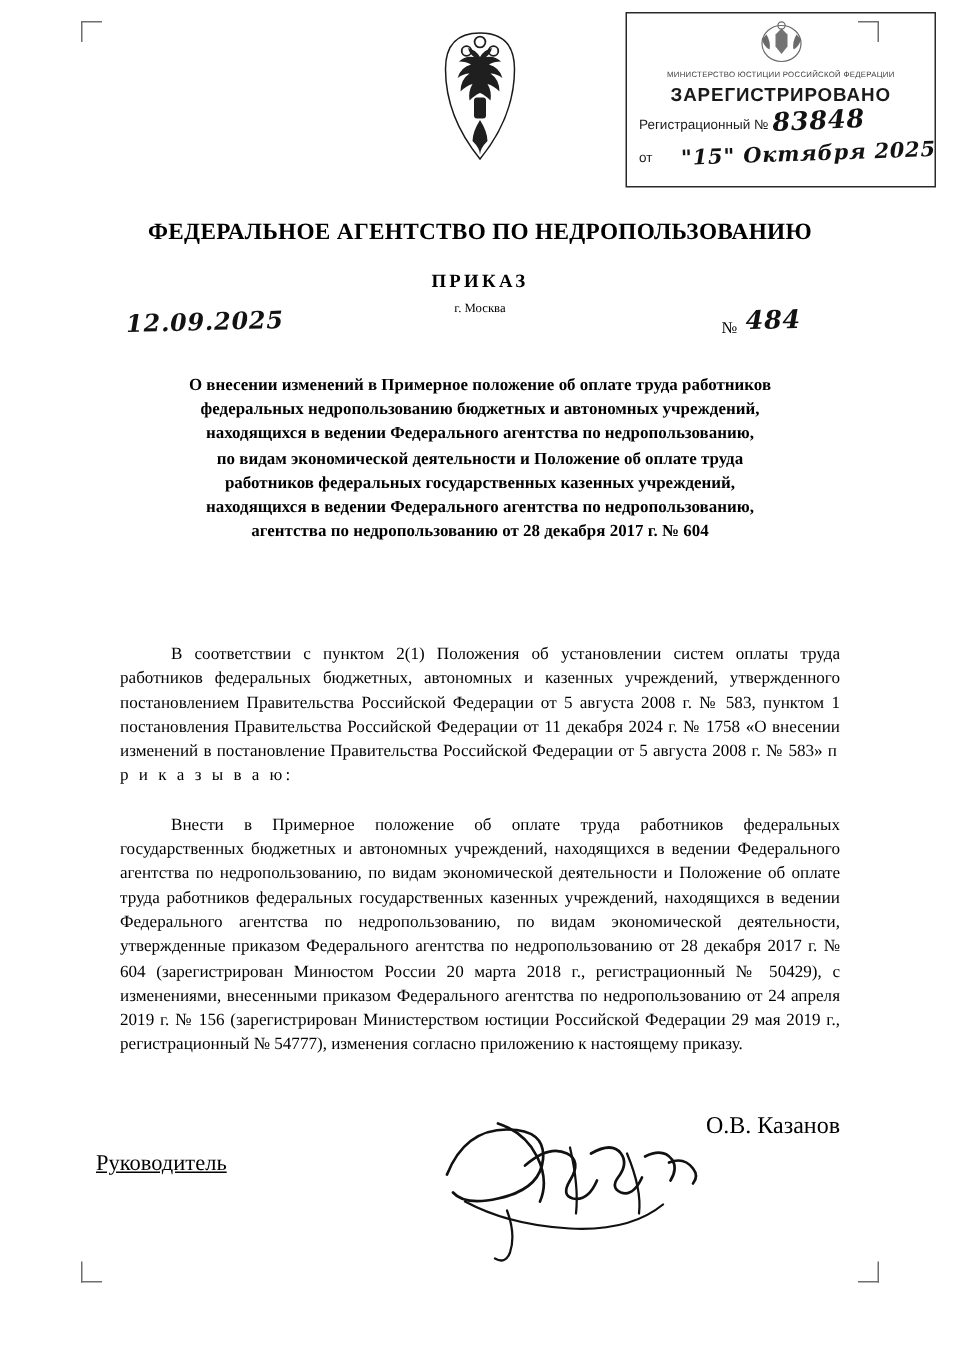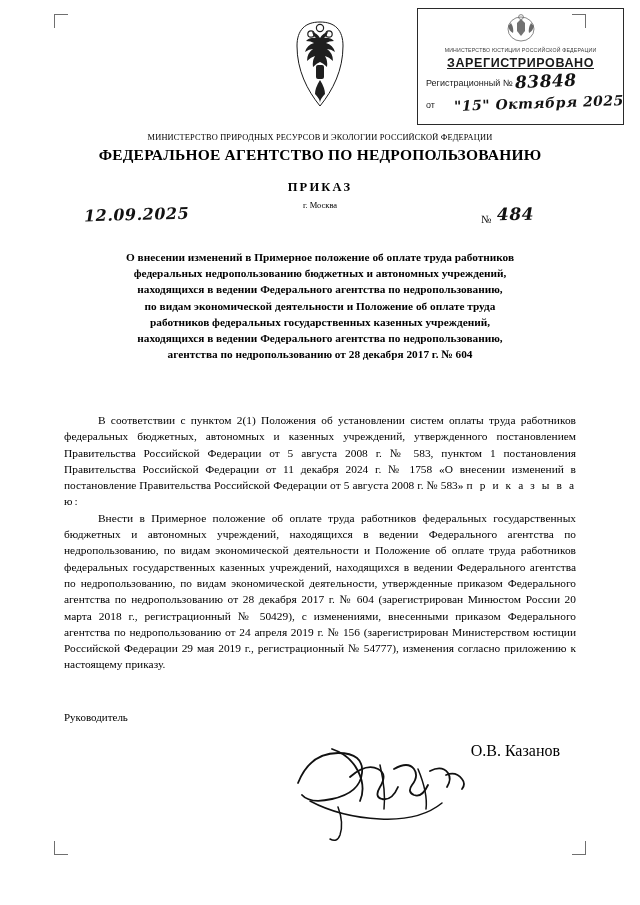--- a/index.html
+++ b/index.html
@@ -72,21 +72,20 @@
   .stamp .reg-title {
     position: absolute;
     top: 47px;
     left: 0;
     width: 100%;
     text-align: center;
     font-family: "Liberation Sans", sans-serif;
     font-weight: bold;
     font-size: 12.5px;
     letter-spacing: 0.6px;
-    text-decoration: underline;
   }
   .stamp .reg-num-label {
     position: absolute;
     top: 69px;
     left: 8px;
     font-family: "Liberation Sans", sans-serif;
     font-size: 9px;
   }
   .stamp .reg-date-label {
     position: absolute;
@@ -209,34 +208,35 @@
   .body-text {
     position: absolute;
     top: 412px;
     left: 64px;
     width: 512px;
     font-size: 11.4px;
     line-height: 16.3px;
     text-align: justify;
   }
   .body-text p {
-    margin: 0;
+    margin: 16px;
     text-indent: 34px;
   }
   .spaced {
     letter-spacing: 2px;
     font-weight: normal;
   }
 
   
   .sig-role {
     position: absolute;
     left: 64px;
-    top: 711px;
-    font-size: 11px;
+    top: 768px;
+    font-size: 15px;
+    text-decoration: underline;
   }
   .sig-name {
     position: absolute;
     right: 80px;
     top: 742px;
     font-size: 16px;
   }
   .signature-svg {
     position: absolute;
     left: 280px;
@@ -283,21 +283,20 @@
       <path d="M31 20 q-3 -5 -8 -6 q1 4 4 6 q-6 -1 -10 3 q5 0 8 2 q-7 2 -9 9 q4 -3 8 -3 q-6 4 -6 12 q4 -4 8 -5 q-3 5 -2 11 q4 -4 7 -5 z"></path>
       <path d="M31 20 q3 -5 8 -6 q-1 4 -4 6 q6 -1 10 3 q-5 0 -8 2 q7 2 9 9 q-4 -3 -8 -3 q6 4 6 12 q-4 -4 -8 -5 q3 5 2 11 q-4 -4 -7 -5 z"></path>
       <rect x="27" y="47" width="8" height="14" rx="2"></rect>
       <path d="M31 62 q-5 8 -5 14 q5 5 5 9 q0 -4 5 -9 q0 -6 -5 -14 z"></path>
       <circle cx="22" cy="16" r="3.2" fill="none" stroke="#1f1f1f" stroke-width="1.2"></circle>
       <circle cx="40" cy="16" r="3.2" fill="none" stroke="#1f1f1f" stroke-width="1.2"></circle>
       <circle cx="31" cy="10" r="3.6" fill="none" stroke="#1f1f1f" stroke-width="1.2"></circle>
     </g>
   </svg>
 
-  <div class="ministry">Министерство природных ресурсов и экологии Российской Федерации</div>
   <div class="agency">ФЕДЕРАЛЬНОЕ АГЕНТСТВО ПО НЕДРОПОЛЬЗОВАНИЮ</div>
   <div class="doc-type">ПРИКАЗ</div>
   <div class="city">г. Москва</div>
 
   <div class="doc-date hand">12.09.2025</div>
   <div class="doc-number-sign">№</div>
   <div class="doc-number hand">484</div>
 
   <div class="title-block">
     <div>О внесении изменений в Примерное положение об оплате труда работников</div>

